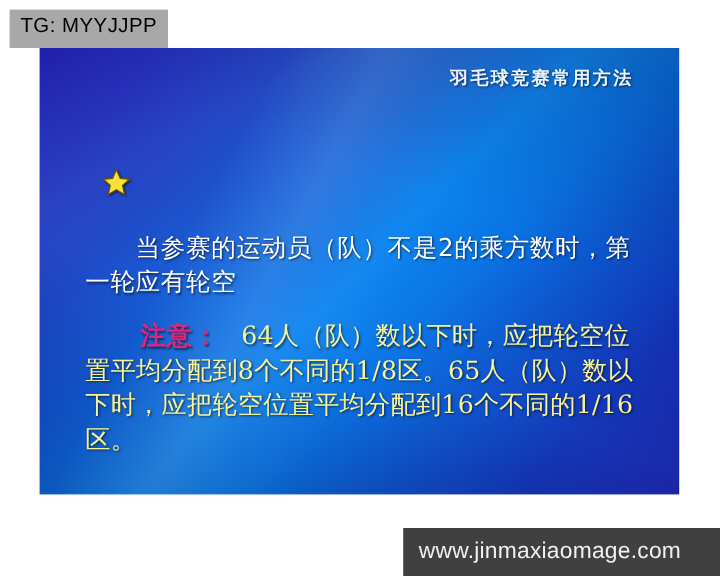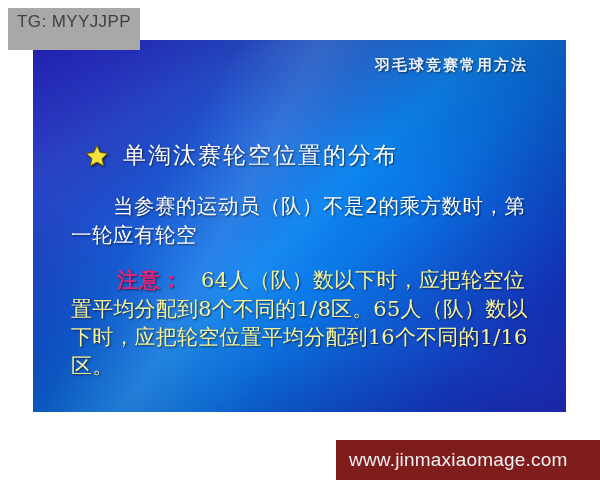--- a/index.html
+++ b/index.html
@@ -23,23 +23,23 @@
     height: 480px;
     background: #ffffff;
   }
 
   
   #tg-badge {
     position: absolute;
     left: 8px;
     top: 8px;
     width: 132px;
-    height: 42px;
+    height: 32px;
     background: #a8a8a8;
-    color: #404040;
+    color: #000000;
     font-family: "Liberation Sans", sans-serif;
     font-size: 17px;
     letter-spacing: 0.4px;
     line-height: 27px;
     padding-left: 9px;
     box-sizing: border-box;
     z-index: 40;
     white-space: nowrap;
   }
 
@@ -180,21 +180,21 @@
   }
   #note-gap { display: inline-block; width: 18px; }
 
   
   #watermark-bar {
     position: absolute;
     left: 336px;
     top: 440px;
     width: 264px;
     height: 40px;
-    background: #7f1d1d;
+    background: #404040;
     z-index: 40;
     display: flex;
     align-items: center;
   }
   #watermark-text {
     font-family: "Liberation Sans", sans-serif;
     font-size: 19px;
     color: #f0f0f0;
     letter-spacing: 0.2px;
     padding-left: 13px;
@@ -209,21 +209,20 @@
   <div id="slide">
 
     <div class="slide-layer">
 
       <div id="slide-header">羽毛球竞赛常用方法</div>
 
       <div id="title-row">
         <svg id="star-bullet" viewBox="0 0 24 24">
           <polygon points="12,1.5 15.2,8.6 22.8,9.4 17.1,14.5 18.7,22 12,18.1 5.3,22 6.9,14.5 1.2,9.4 8.8,8.6" fill="#f5e13c" stroke="#6b5a00" stroke-width="1"></polygon>
         </svg>
-        <span id="slide-title">单淘汰赛轮空位置的分布</span>
       </div>
 
       <div id="bold-paragraph">当参赛的运动员（队）不是2的乘方数时，第一轮应有轮空</div>
 
       <div id="note-paragraph">
         <span id="note-label">注意：</span><span id="note-gap"></span><span id="note-body">64人（队）数以下时，应把轮空位置平均分配到8个不同的1/8区。65人（队）数以下时，应把轮空位置平均分配到16个不同的1/16区。</span>
       </div>
 
     </div>
   </div>

